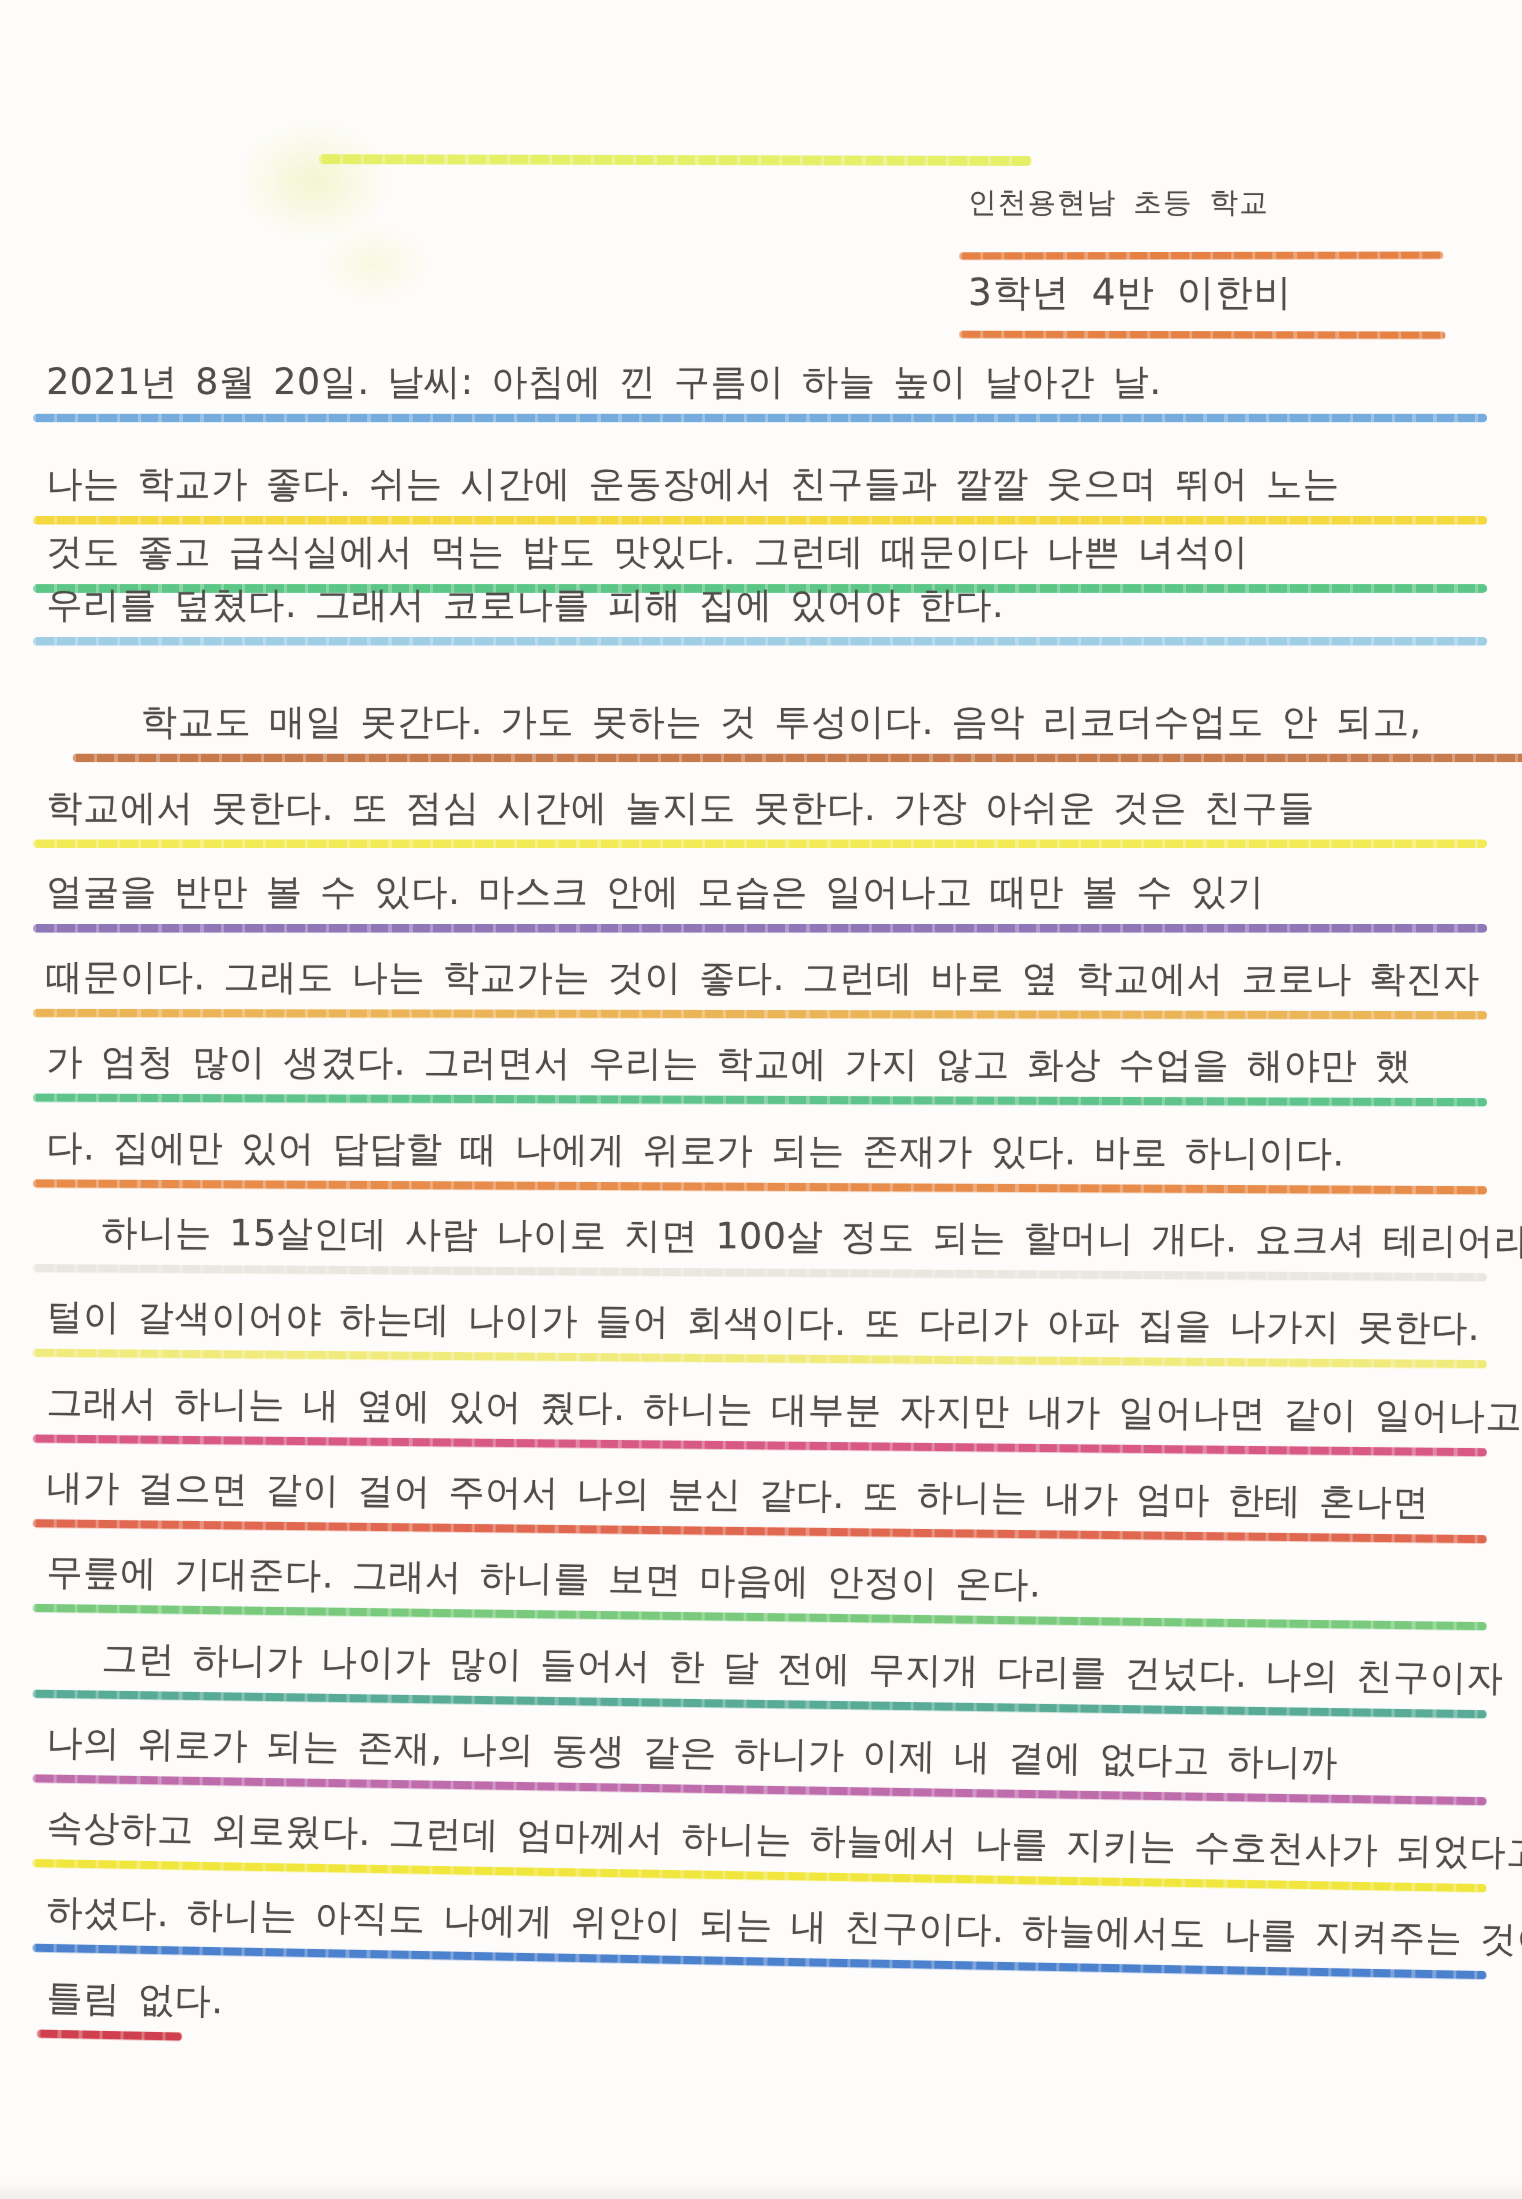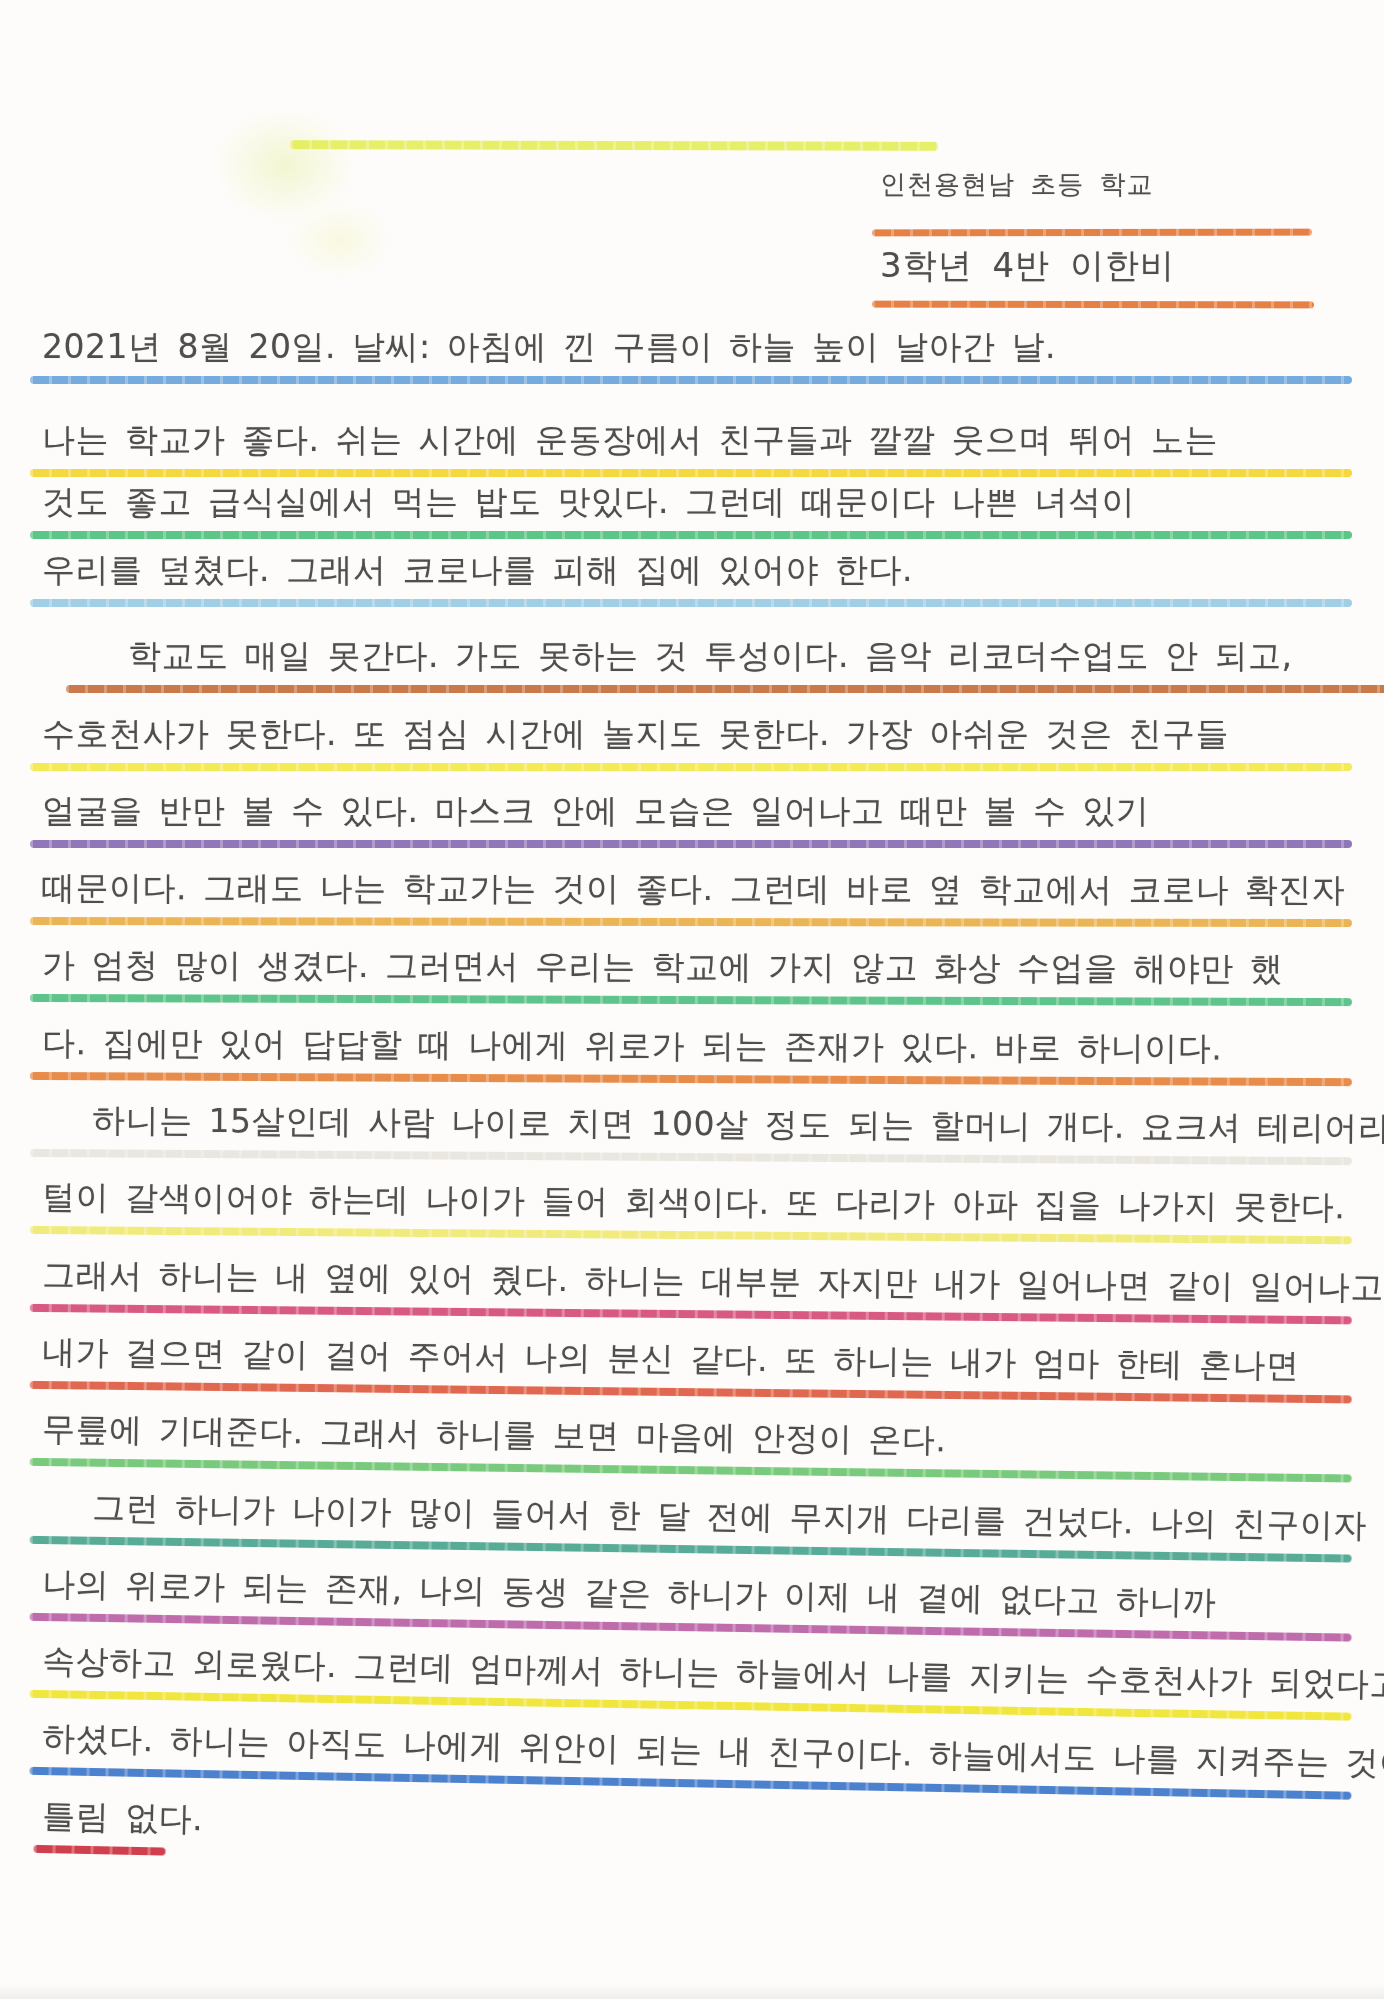--- a/index.html
+++ b/index.html
@@ -146,32 +146,32 @@
   <div class="line" style="top: 411px; transform: rotate(0deg); text-decoration: underline;">
     <span class="hand line-text">나는 학교가 좋다. 쉬는 시간에 운동장에서 친구들과 깔깔 웃으며 뛰어 노는</span>
     <div class="crayon-underline" style="background: repeating-linear-gradient(90deg, rgba(255, 255, 255, 0.28) 0px, rgba(255, 255, 255, 0.28) 3px, rgba(255, 255, 255, 0) 3px, rgba(255, 255, 255, 0) 19px), linear-gradient(90deg, rgb(242, 212, 31), rgb(242, 212, 31));"></div>
   </div>
 
   <div class="line" style="top: 472.6px; transform: rotate(0deg);">
     <span class="hand line-text">것도 좋고 급식실에서 먹는 밥도 맛있다. 그런데 때문이다 나쁜 녀석이</span>
     <div class="crayon-underline" style="background: repeating-linear-gradient(90deg, rgba(255, 255, 255, 0.28) 0px, rgba(255, 255, 255, 0.28) 3px, rgba(255, 255, 255, 0) 3px, rgba(255, 255, 255, 0) 19px), linear-gradient(90deg, rgb(63, 189, 114), rgb(63, 189, 114));"></div>
   </div>
 
-  <div class="line" style="top: 541px; transform: rotate(0deg);">
+  <div class="line" style="top: 521px; transform: rotate(0deg);">
     <span class="hand line-text">우리를 덮쳤다. 그래서 코로나를 피해 집에 있어야 한다.</span>
     <div class="crayon-underline" style="background: repeating-linear-gradient(90deg, rgba(255, 255, 255, 0.28) 0px, rgba(255, 255, 255, 0.28) 3px, rgba(255, 255, 255, 0) 3px, rgba(255, 255, 255, 0) 19px), linear-gradient(90deg, rgb(143, 198, 226), rgb(143, 198, 226));"></div>
   </div>
 
   <div class="line indent" style="top: 627.2px; transform: rotate(0deg); margin-left: 36px;">
     <span class="hand line-text">학교도 매일 못간다. 가도 못하는 것 투성이다. 음악 리코더수업도 안 되고,</span>
     <div class="crayon-underline" style="background: repeating-linear-gradient(90deg, rgba(255, 255, 255, 0.28) 0px, rgba(255, 255, 255, 0.28) 3px, rgba(255, 255, 255, 0) 3px, rgba(255, 255, 255, 0) 19px), linear-gradient(90deg, rgb(191, 100, 48), rgb(191, 100, 48));"></div>
   </div>
 
   <div class="line" style="top: 704.5px; transform: rotate(0deg);">
-    <span class="hand line-text">수호천사가 못한다. 또 점심 시간에 놀지도 못한다. 가장 아쉬운 것은 친구들</span>
+    <span class="hand line-text">학교에서 못한다. 또 점심 시간에 놀지도 못한다. 가장 아쉬운 것은 친구들</span>
     <div class="crayon-underline" style="background: repeating-linear-gradient(90deg, rgba(255, 255, 255, 0.28) 0px, rgba(255, 255, 255, 0.28) 3px, rgba(255, 255, 255, 0) 3px, rgba(255, 255, 255, 0) 19px), linear-gradient(90deg, rgb(242, 232, 60), rgb(242, 232, 60));"></div>
   </div>
 
   <div class="line" style="top: 781.8px; transform: rotate(0deg);">
     <span class="hand line-text">얼굴을 반만 볼 수 있다. 마스크 안에 모습은 일어나고 때만 볼 수 있기</span>
     <div class="crayon-underline" style="background: repeating-linear-gradient(90deg, rgba(255, 255, 255, 0.28) 0px, rgba(255, 255, 255, 0.28) 3px, rgba(255, 255, 255, 0) 3px, rgba(255, 255, 255, 0) 19px), linear-gradient(90deg, rgb(126, 96, 173), rgb(126, 96, 173));"></div>
   </div>
 
   <div class="line" style="top: 859.1px; transform: rotate(0.09deg);">
     <span class="hand line-text">때문이다. 그래도 나는 학교가는 것이 좋다. 그런데 바로 옆 학교에서 코로나 확진자</span>

